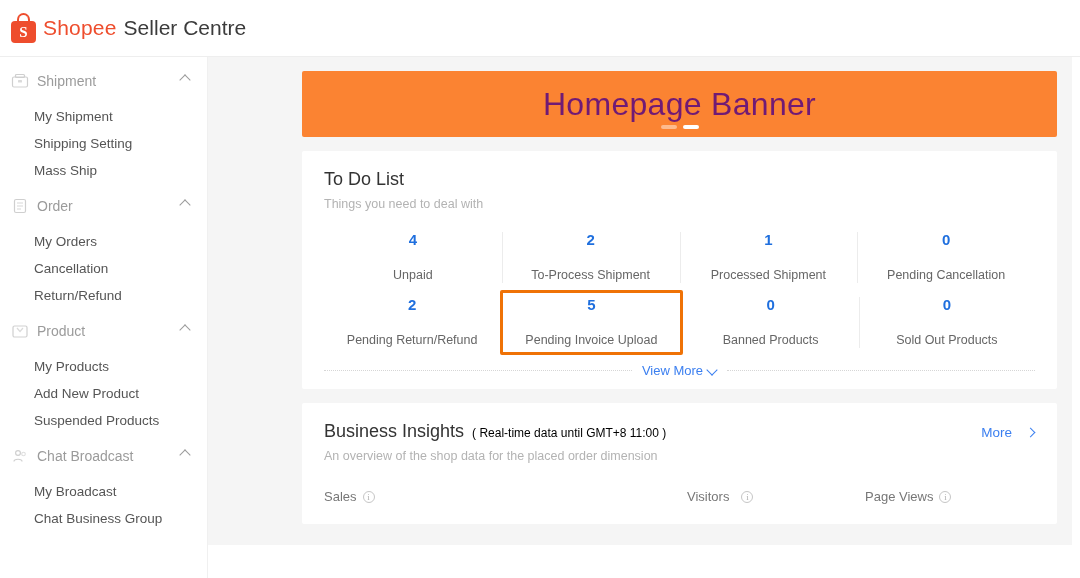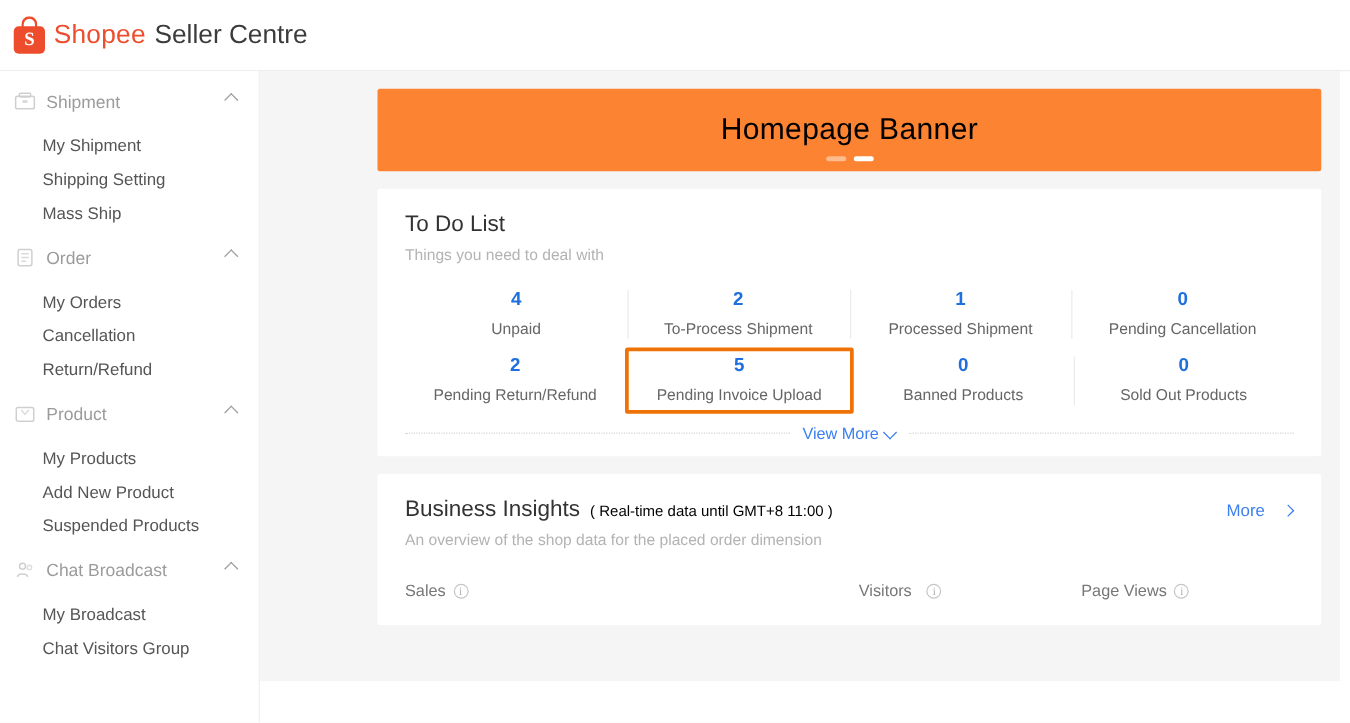--- a/index.html
+++ b/index.html
@@ -70,42 +70,42 @@
   .main {
     position: absolute; top: 57px; left: 208px; width: 864px; height: 488px;
     background: #f5f5f5; overflow: hidden;
   }
   .inner { padding: 14px 15px 0 94px; }
 
   .banner {
     height: 66px; background: #fb8332; border-radius: 2px;
     position: relative; display:flex; align-items:center; justify-content:center;
   }
-  .banner-title { color:#000000; font-size: 24px; letter-spacing:.3px; }
+  .banner-title { color:#701a75; font-size: 32px; letter-spacing:.3px; }
   .banner-dots { position:absolute; bottom: 8px; left:0; right:0; display:flex; justify-content:center; gap:6px; }
   .banner-dots i { display:block; width: 16px; height: 4px; border-radius: 2px; background: rgba(255,255,255,.45); }
   .banner-dots i.on { background:#ffffff; }
 
   .card {
     background:#ffffff; border-radius: 2px; margin-top: 14px; padding: 18px 22px 0 22px;
   }
   .card-title { font-size: 18px; color:#333333; }
   .card-sub { font-size: 12.5px; color:#b3b3b3; margin-top: 7px; }
 
   .stats { margin-top: 14px; }
   .stat-row { display:flex; }
   .stat {
     flex: 1 1 0; text-align:center; padding: 6px 0 8px 0;
     position: relative; cursor: pointer;
   }
   .stat + .stat::before {
     content:""; position:absolute; left:0; top: 7px; bottom: 7px; width:1px; background:#ececec;
   }
   .stat .num { color:#1f6fde; font-size: 15px; font-weight: bold; }
-  .stat .lbl { color:#666666; font-size: 12.5px; margin-top: 8px; }
+  .stat .lbl { color:#666666; font-size: 12.5px; margin-top: 20px; }
   .stat.hl {
     border: 3px solid #ef7206; border-radius: 2px; padding: 3px 0 5px 0; z-index: 2;
   }
   .stat.hl::before { display:none; }
   .stat.hl + .stat::before { display:none; }
 
   .viewmore {
     display:flex; align-items:center; gap: 10px; padding: 8px 0 11px 0;
   }
   .dotline { flex: 1 1 auto; height: 1px; border-top: 1px dotted #d6d6d6; }
@@ -223,21 +223,21 @@
       <div class="nav-head">
         <svg class="gicon" viewBox="0 0 18 16">
           <circle cx="7" cy="5" r="2.4" fill="none" stroke="#a9a9a9" stroke-width="1.2"></circle>
           <path d="M3 13.5 C3 10.5 11 10.5 11 13.5" fill="none" stroke="#a9a9a9" stroke-width="1.2"></path>
           <circle cx="12.5" cy="6" r="1.8" fill="none" stroke="#c3c3c3" stroke-width="1.1"></circle>
         </svg>
         <span class="gtext">Chat Broadcast</span>
         <span class="chev"></span>
       </div>
       <div class="nav-item">My Broadcast</div>
-      <div class="nav-item">Chat Visitors Group</div>
+      <div class="nav-item">Chat Business Group</div>
     </div>
 
   </div>
 
   <div class="main">
     <div class="inner">
 
       <div class="banner">
         <div class="banner-title">Homepage Banner</div>
         <div class="banner-dots">

